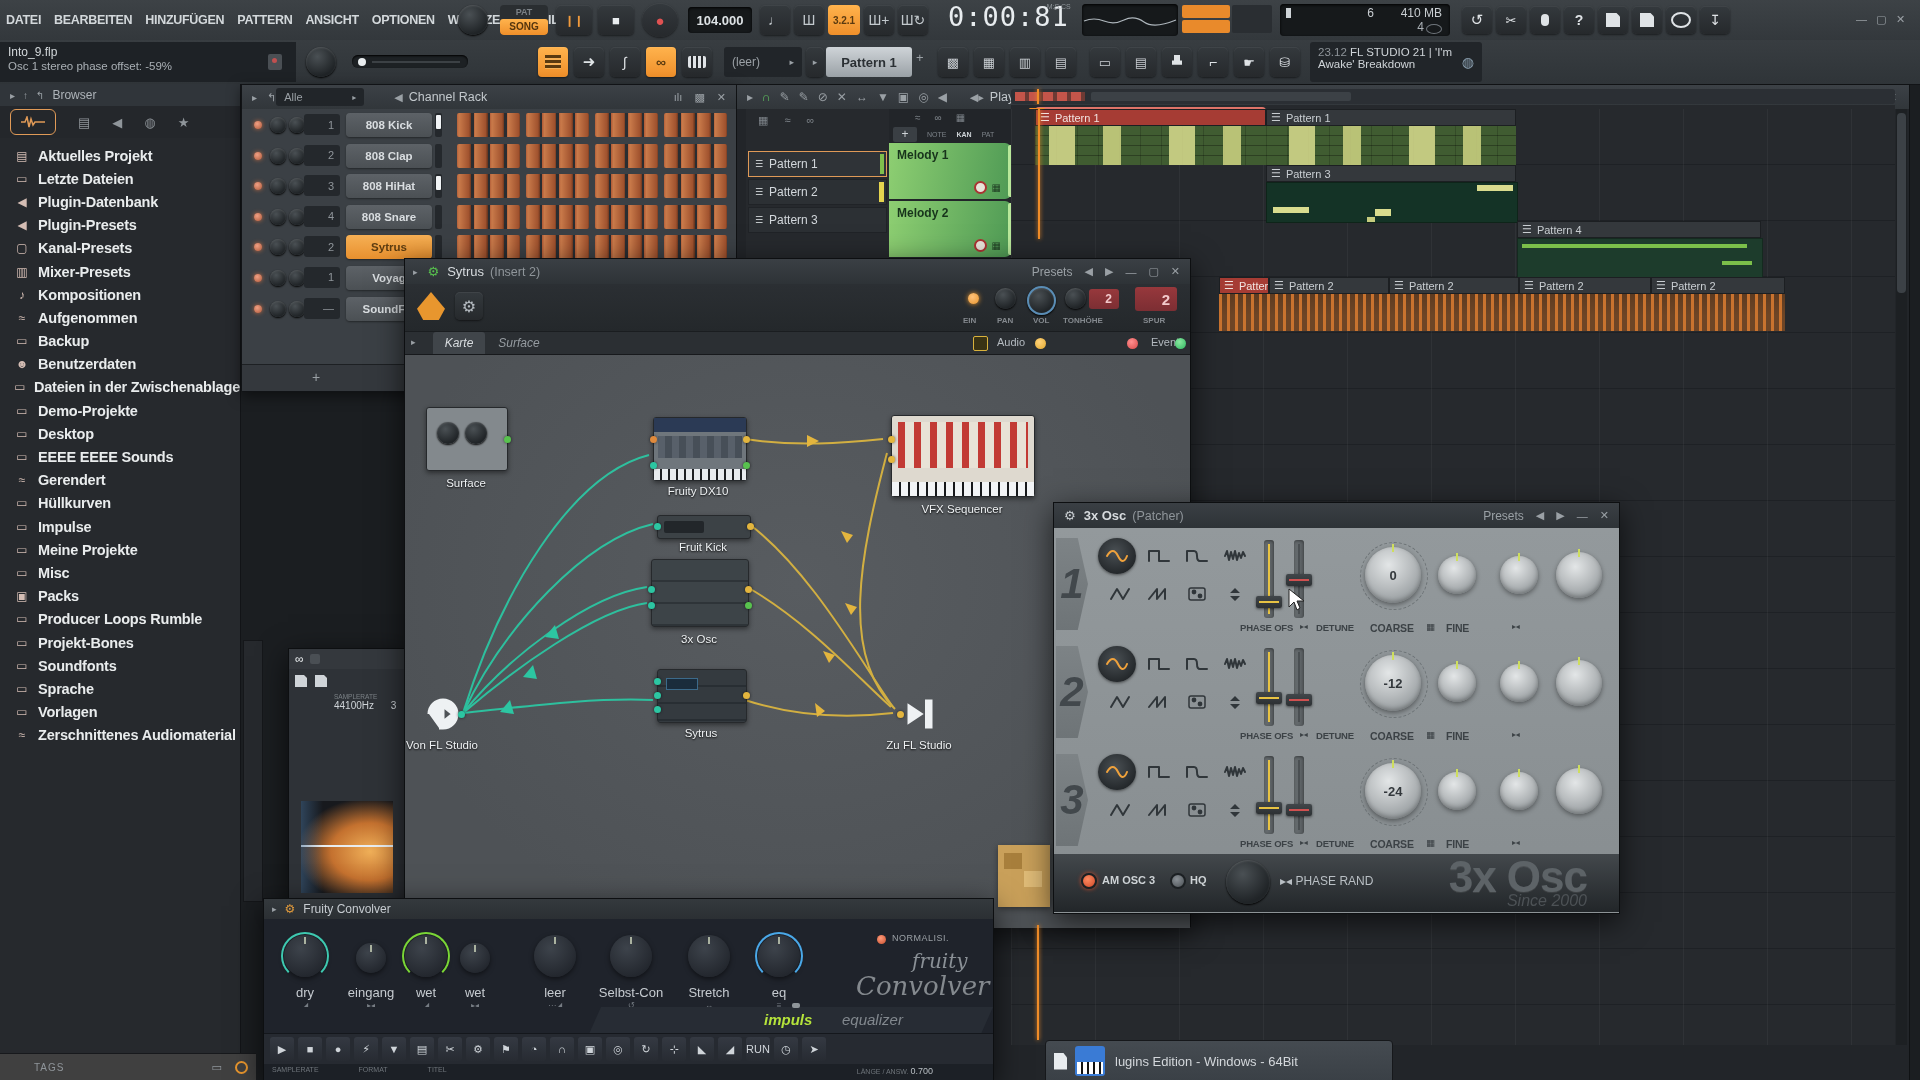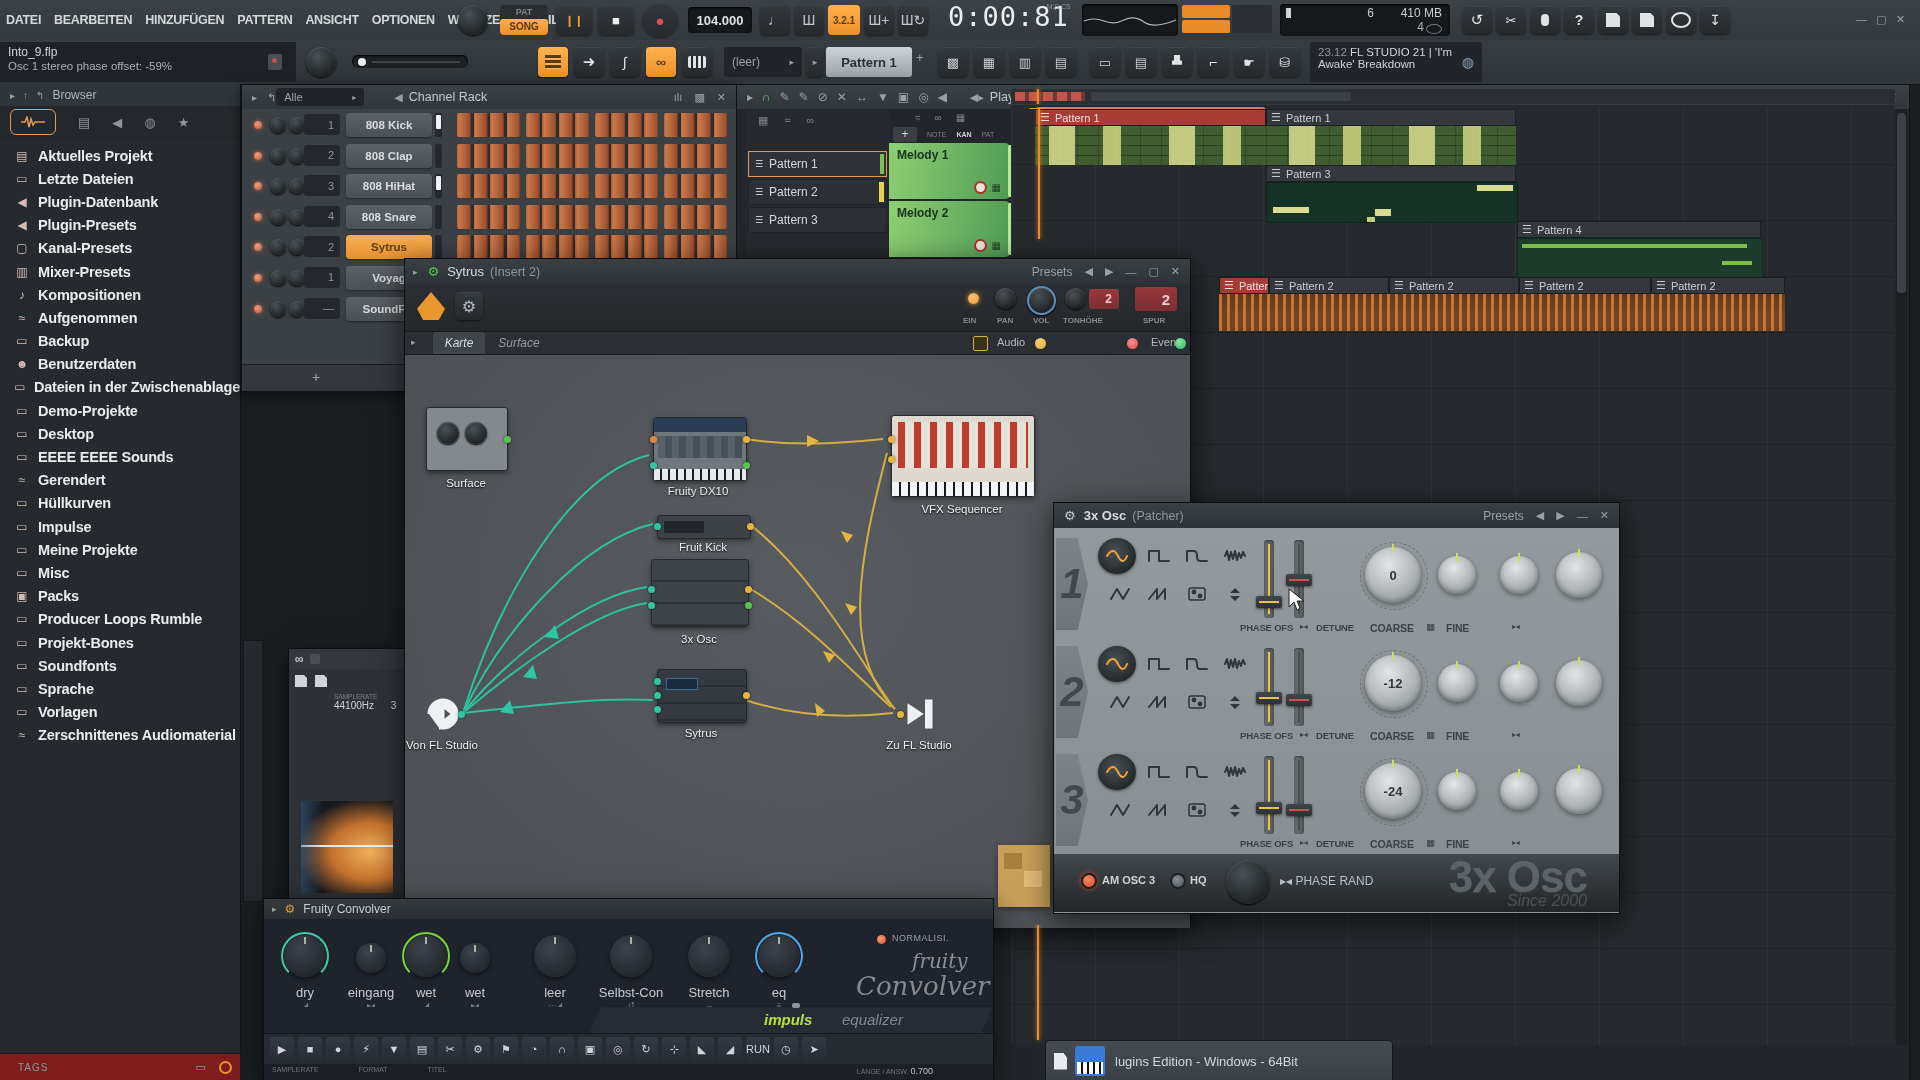--- a/index.html
+++ b/index.html
@@ -37,21 +37,21 @@
 
   
   .browser{left:0;top:84px;width:240px;height:969px;background:#26292d;border-right:1px solid #121417;}
   .bheader{left:0;top:0;width:240px;height:22px;background:#30353a;display:flex;align-items:center;gap:8px;padding-left:10px;font-size:12px;color:#aeb4b9;box-sizing:border-box;}
   .btabs{left:0;top:22px;width:240px;height:32px;background:#24272b;display:flex;align-items:center;gap:22px;padding-left:10px;box-sizing:border-box;}
   .btab-active{width:44px;height:24px;border:1px solid #e09a57;border-radius:6px;display:flex;align-items:center;justify-content:center;}
   .blist{left:0;top:60px;width:240px;}
   .bitem{height:23.2px;display:flex;align-items:center;gap:8px;padding-left:14px;}
   .bitem .bico{width:16px;font-size:12px;color:#d4bdb4;text-align:center;}
   .bitem .blabel{font-size:14.5px;font-weight:bold;letter-spacing:-0.2px;color:#e9eced;white-space:nowrap;}
-  .tagsbar{left:0;top:1053px;width:240px;height:27px;background:#7f1d1d;border-top:1px solid #17191c;display:flex;align-items:center;}
+  .tagsbar{left:0;top:1053px;width:240px;height:27px;background:#404040;border-top:1px solid #17191c;display:flex;align-items:center;padding-left:16px;}
 
   
   .rack{left:241px;top:84px;width:494px;height:306px;background:#3b4045;border:1px solid #111316;border-radius:2px;box-shadow:0 4px 14px rgba(0,0,0,.5);}
   .rackhead{left:0;top:0;width:100%;height:24px;background:linear-gradient(#3c4146,#31363a);display:flex;align-items:center;font-size:12.5px;color:#c3c9cd;}
   .chrow{position:absolute;left:4px;width:486px;height:28px;}
   .chled{position:absolute;left:8px;top:10px;width:8px;height:8px;border-radius:50%;background:radial-gradient(circle at 40% 35%,#f0a084,#b05a3a);box-shadow:0 0 4px #c06a44;}
   .chknob{position:absolute;top:6px;width:16px;height:16px;}
   .chnum{position:absolute;left:58px;top:3px;width:36px;height:21px;background:#24282c;border-radius:3px;color:#8f959a;font-size:11px;display:flex;align-items:center;justify-content:flex-end;padding-right:6px;box-sizing:border-box;}
   .chname{position:absolute;left:100px;top:2px;width:86px;height:24px;background:linear-gradient(#5d6267,#4b5054);border-radius:4px;color:#d9dde0;font-size:11.5px;font-weight:bold;display:flex;align-items:center;justify-content:center;box-shadow:0 1px 2px rgba(0,0,0,.4);}
   .chname.selected{background:linear-gradient(#f6b055,#e8902e);color:#5c3c10;}

